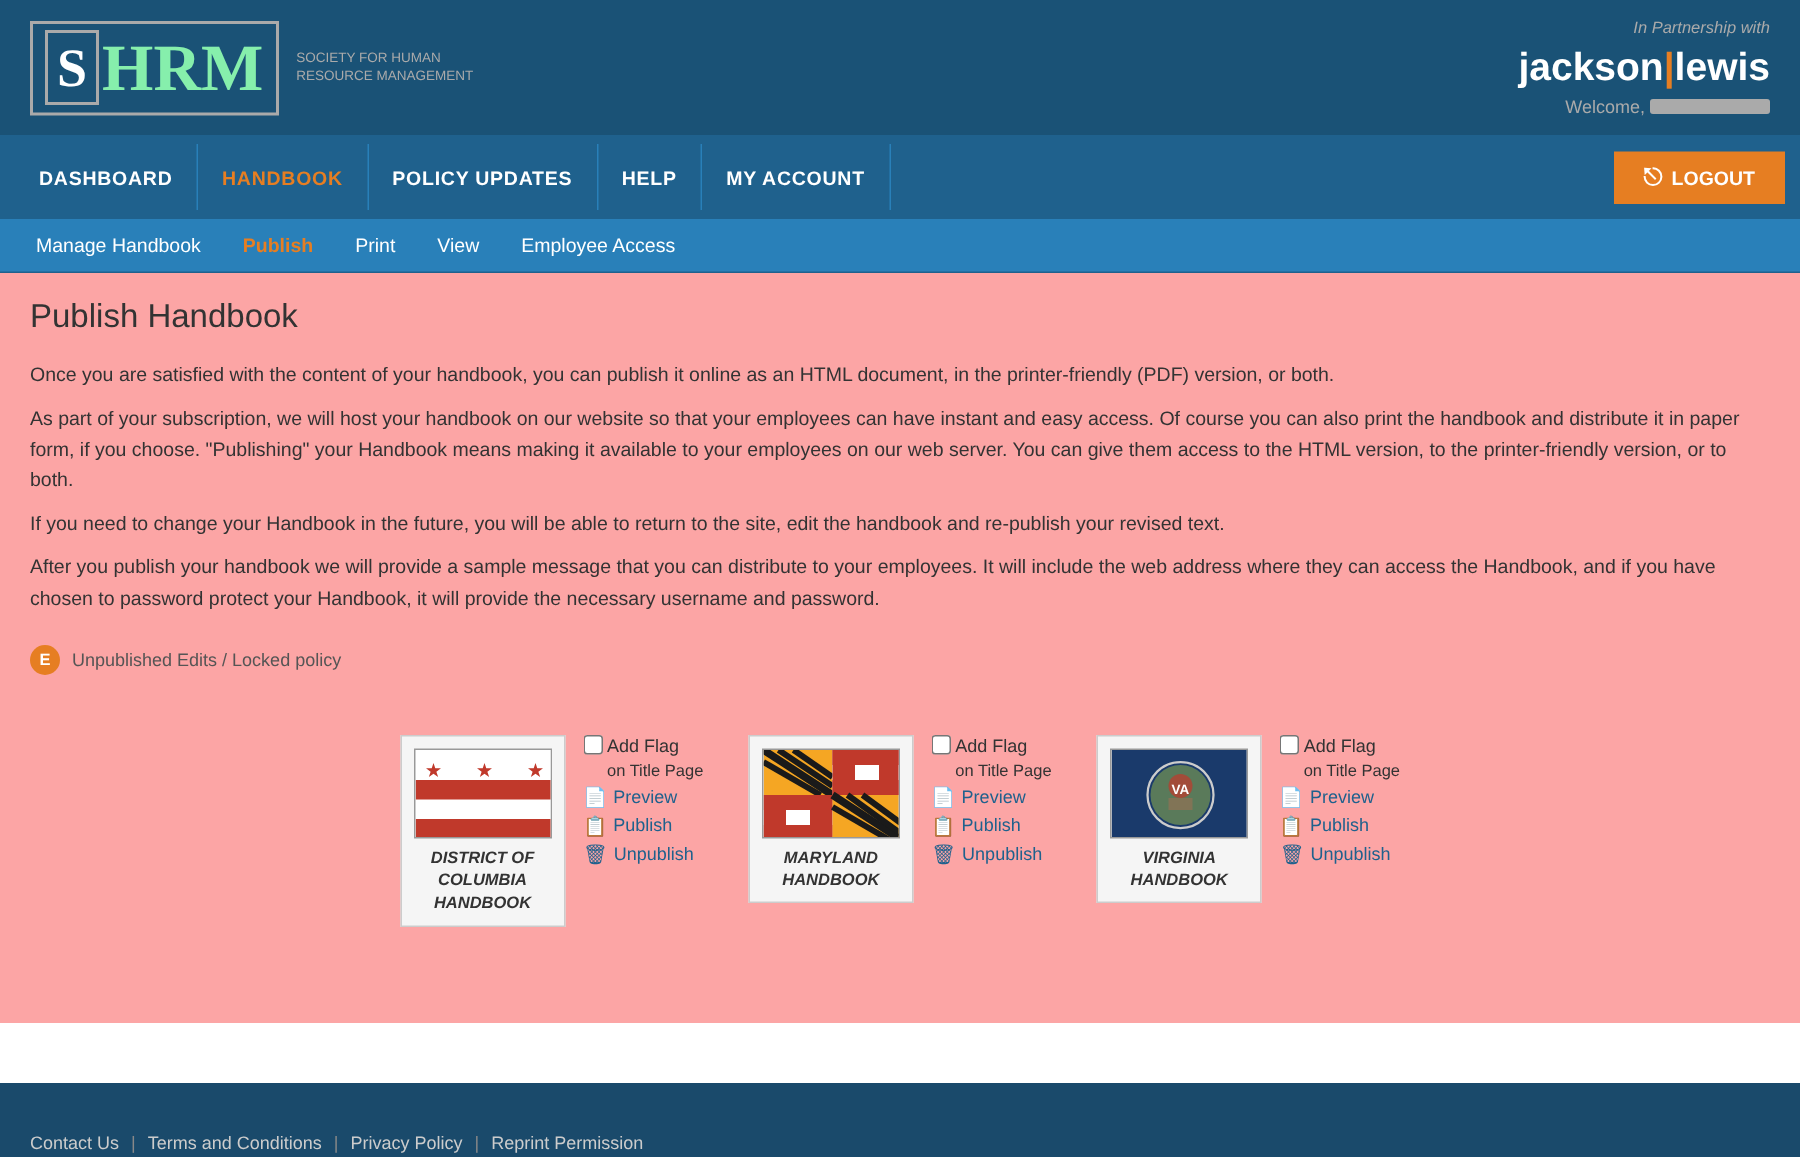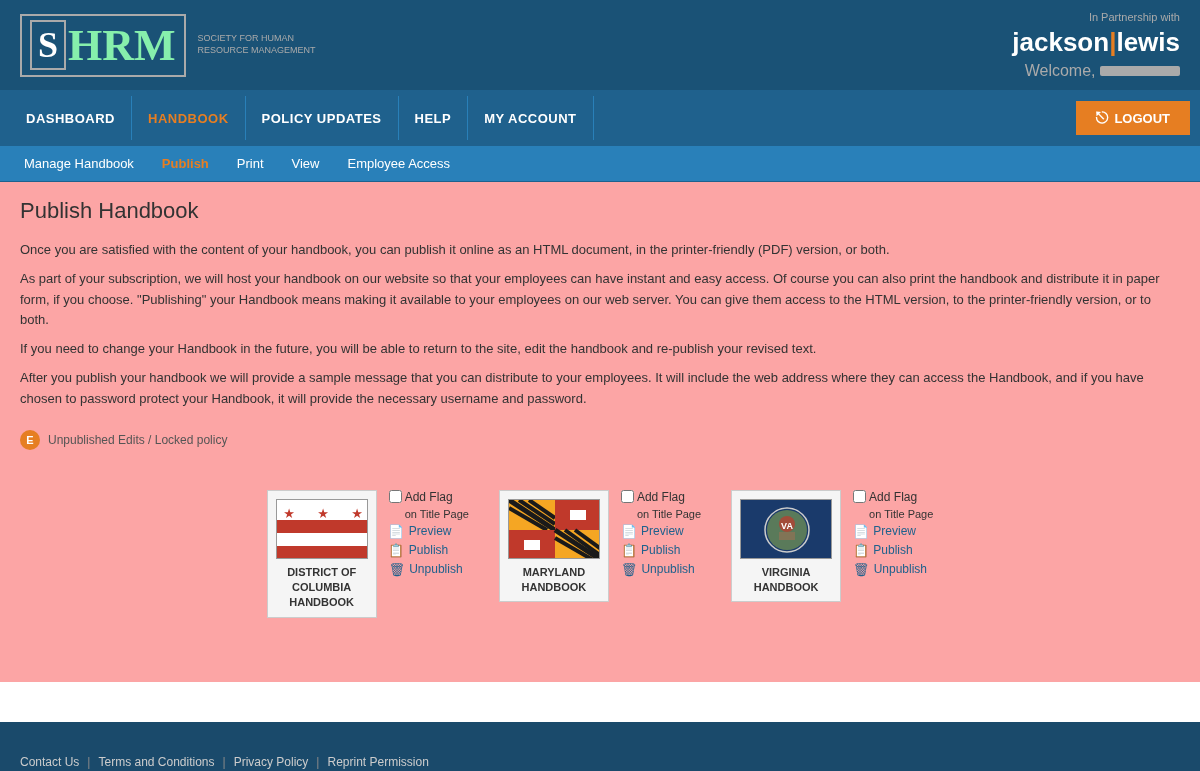--- a/index.html
+++ b/index.html
@@ -6,24 +6,24 @@
     body { font-family: Arial, sans-serif; font-size: 13px; color: #333; background: #fff; min-width: 1200px; }
 
     
     .header { background: #1a5276; display: flex; align-items: center; justify-content: space-between; padding: 10px 20px; height: 90px; }
     .logo-area { display: flex; align-items: center; }
     .logo-box { background: #1a5276; border: 2px solid #aaa; padding: 4px 8px; display: flex; align-items: center; justify-content: center; margin-right: 8px; }
     .logo-s { font-size: 36px; font-weight: bold; color: #fff; font-family: Georgia, serif; border: 2px solid #aaa; padding: 2px 6px; }
     .logo-hrm { font-size: 44px; font-weight: bold; color: #86efac; font-family: Georgia, serif; margin-left: 2px; }
     .logo-text { color: #aaa; font-size: 9px; line-height: 1.3; margin-left: 4px; text-transform: uppercase; }
     .partner-area { text-align: right; }
-    .partner-label { color: #aaa; font-size: 11px; margin-bottom: 4px; }
+    .partner-label { color: #aaa; font-size: 11px; margin-bottom: 4px; font-style: italic; }
     .jackson-lewis { color: #fff; font-size: 26px; font-weight: bold; }
     .jackson-lewis .divider { color: #e67e22; }
-    .welcome-text { color: #aaa; font-size: 16px; margin-top: 4px; }
+    .welcome-text { color: #aaa; font-size: 12px; margin-top: 4px; }
     .welcome-blur { display: inline-block; background: #aaa; width: 80px; height: 10px; vertical-align: middle; border-radius: 2px; }
 
     
     .nav-bar { background: #1f618d; display: flex; align-items: center; height: 56px; padding: 0 10px; }
     .nav-item { color: #fff; font-size: 13px; font-weight: bold; padding: 0 16px; cursor: pointer; height: 44px; display: flex; align-items: center; border-right: 1px solid #2980b9; text-decoration: none; text-transform: uppercase; letter-spacing: 0.5px; }
     .nav-item.active { color: #e67e22; }
     .nav-spacer { flex: 1; }
     .logout-btn { background: #e67e22; color: #fff; font-size: 13px; font-weight: bold; padding: 8px 20px; border: none; cursor: pointer; display: flex; align-items: center; gap: 6px; text-transform: uppercase; }
     .logout-icon { font-size: 16px; }
 
@@ -39,21 +39,21 @@
 
     
     .legend { display: flex; align-items: center; gap: 8px; margin: 20px 0; font-size: 12px; color: #555; }
     .legend-circle { width: 20px; height: 20px; border-radius: 50%; background: #e67e22; color: #fff; display: flex; align-items: center; justify-content: center; font-size: 11px; font-weight: bold; flex-shrink: 0; }
 
     
     .handbooks-row { display: flex; gap: 30px; justify-content: center; padding: 20px 0; flex-wrap: wrap; }
     .handbook-card { display: flex; gap: 12px; align-items: flex-start; }
     .handbook-flag-wrap { width: 110px; border: 1px solid #ccc; background: #f5f5f5; display: flex; flex-direction: column; align-items: center; padding: 8px 8px 6px; }
     .handbook-flag { width: 92px; height: 60px; border: 1px solid #999; overflow: hidden; }
-    .handbook-name { font-size: 11px; font-weight: bold; text-align: center; margin-top: 6px; color: #333; line-height: 1.4; }
+    .handbook-name { font-size: 11px; font-weight: bold; text-align: center; margin-top: 6px; color: #333; line-height: 1.4; font-style: italic; }
     .handbook-actions { display: flex; flex-direction: column; gap: 4px; padding-top: 0; font-size: 12px; }
     .handbook-actions label { display: flex; align-items: center; gap: 3px; color: #333; cursor: pointer; }
     .handbook-action-link { display: flex; align-items: center; gap: 4px; color: #1f618d; cursor: pointer; text-decoration: none; font-size: 12px; }
     .action-icon { font-size: 13px; }
 
     
     .footer { background: #1a4a6b; padding: 14px 20px; display: flex; justify-content: space-between; align-items: center; margin-top: 40px; gap: 16px; }
     .footer-links { display: flex; gap: 4px; align-items: center; }
     .footer-link { color: #ccc; font-size: 12px; text-decoration: none; cursor: pointer; }
     .footer-sep { color: #888; font-size: 12px; margin: 0 4px; }

